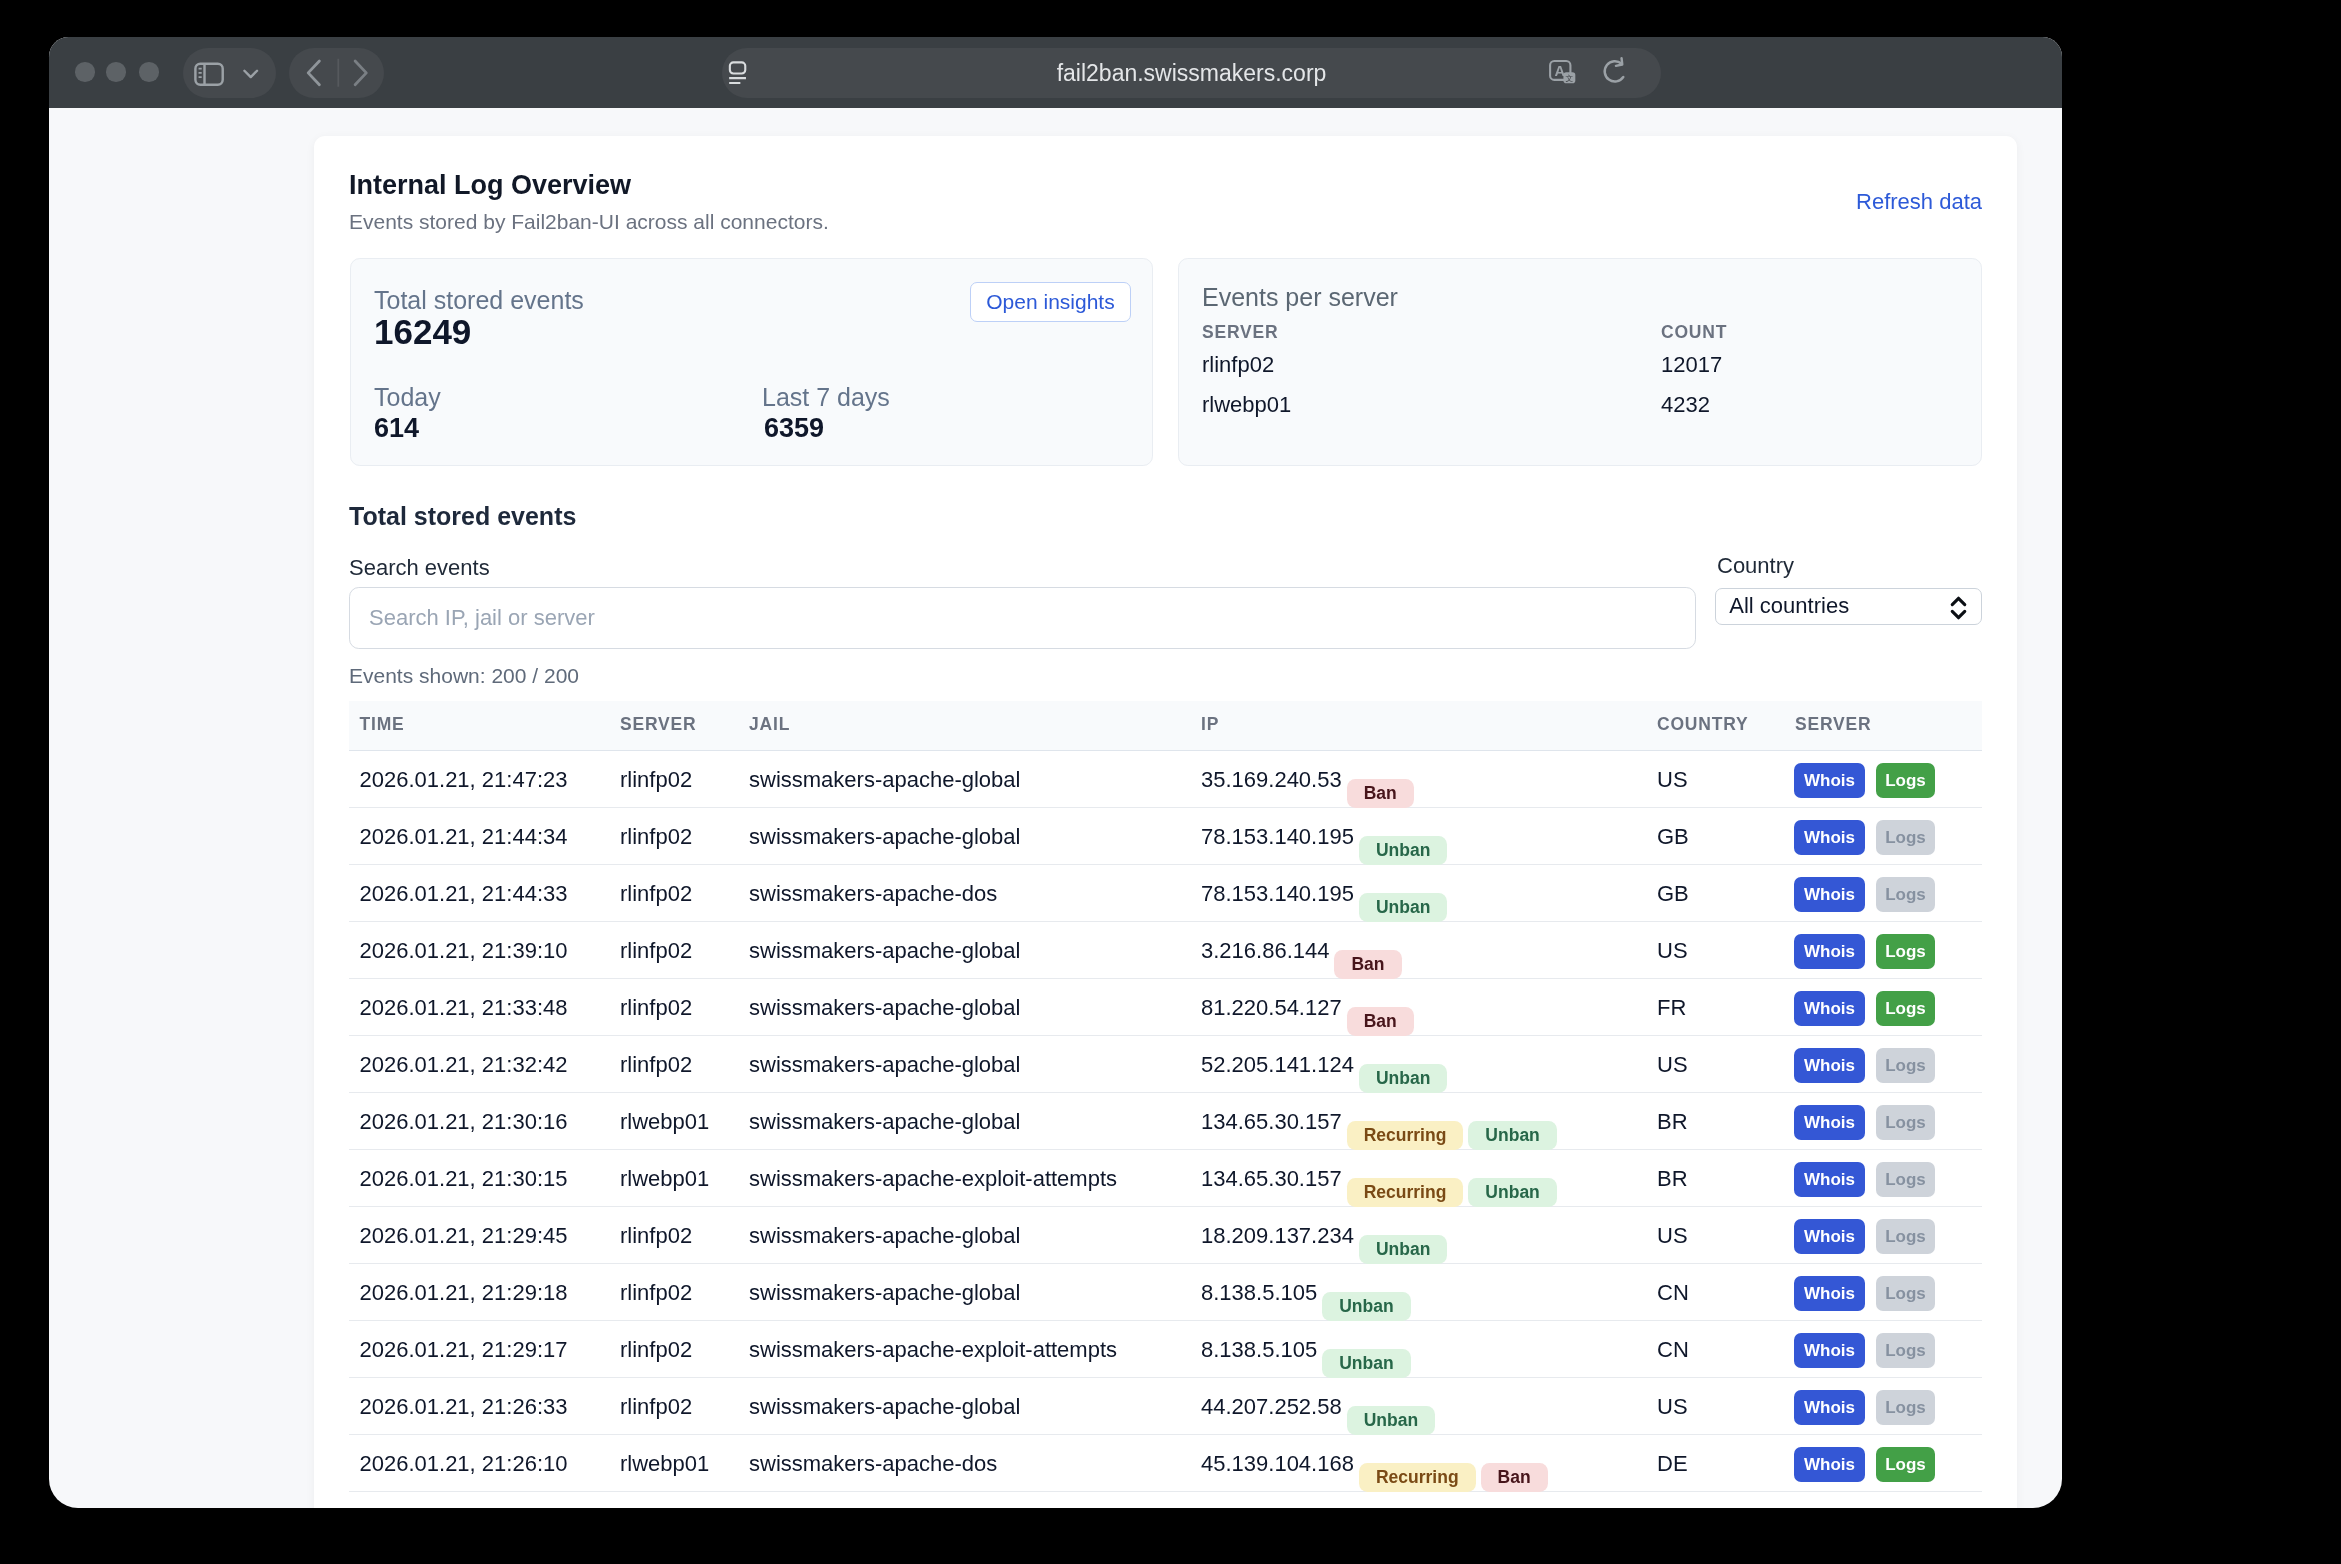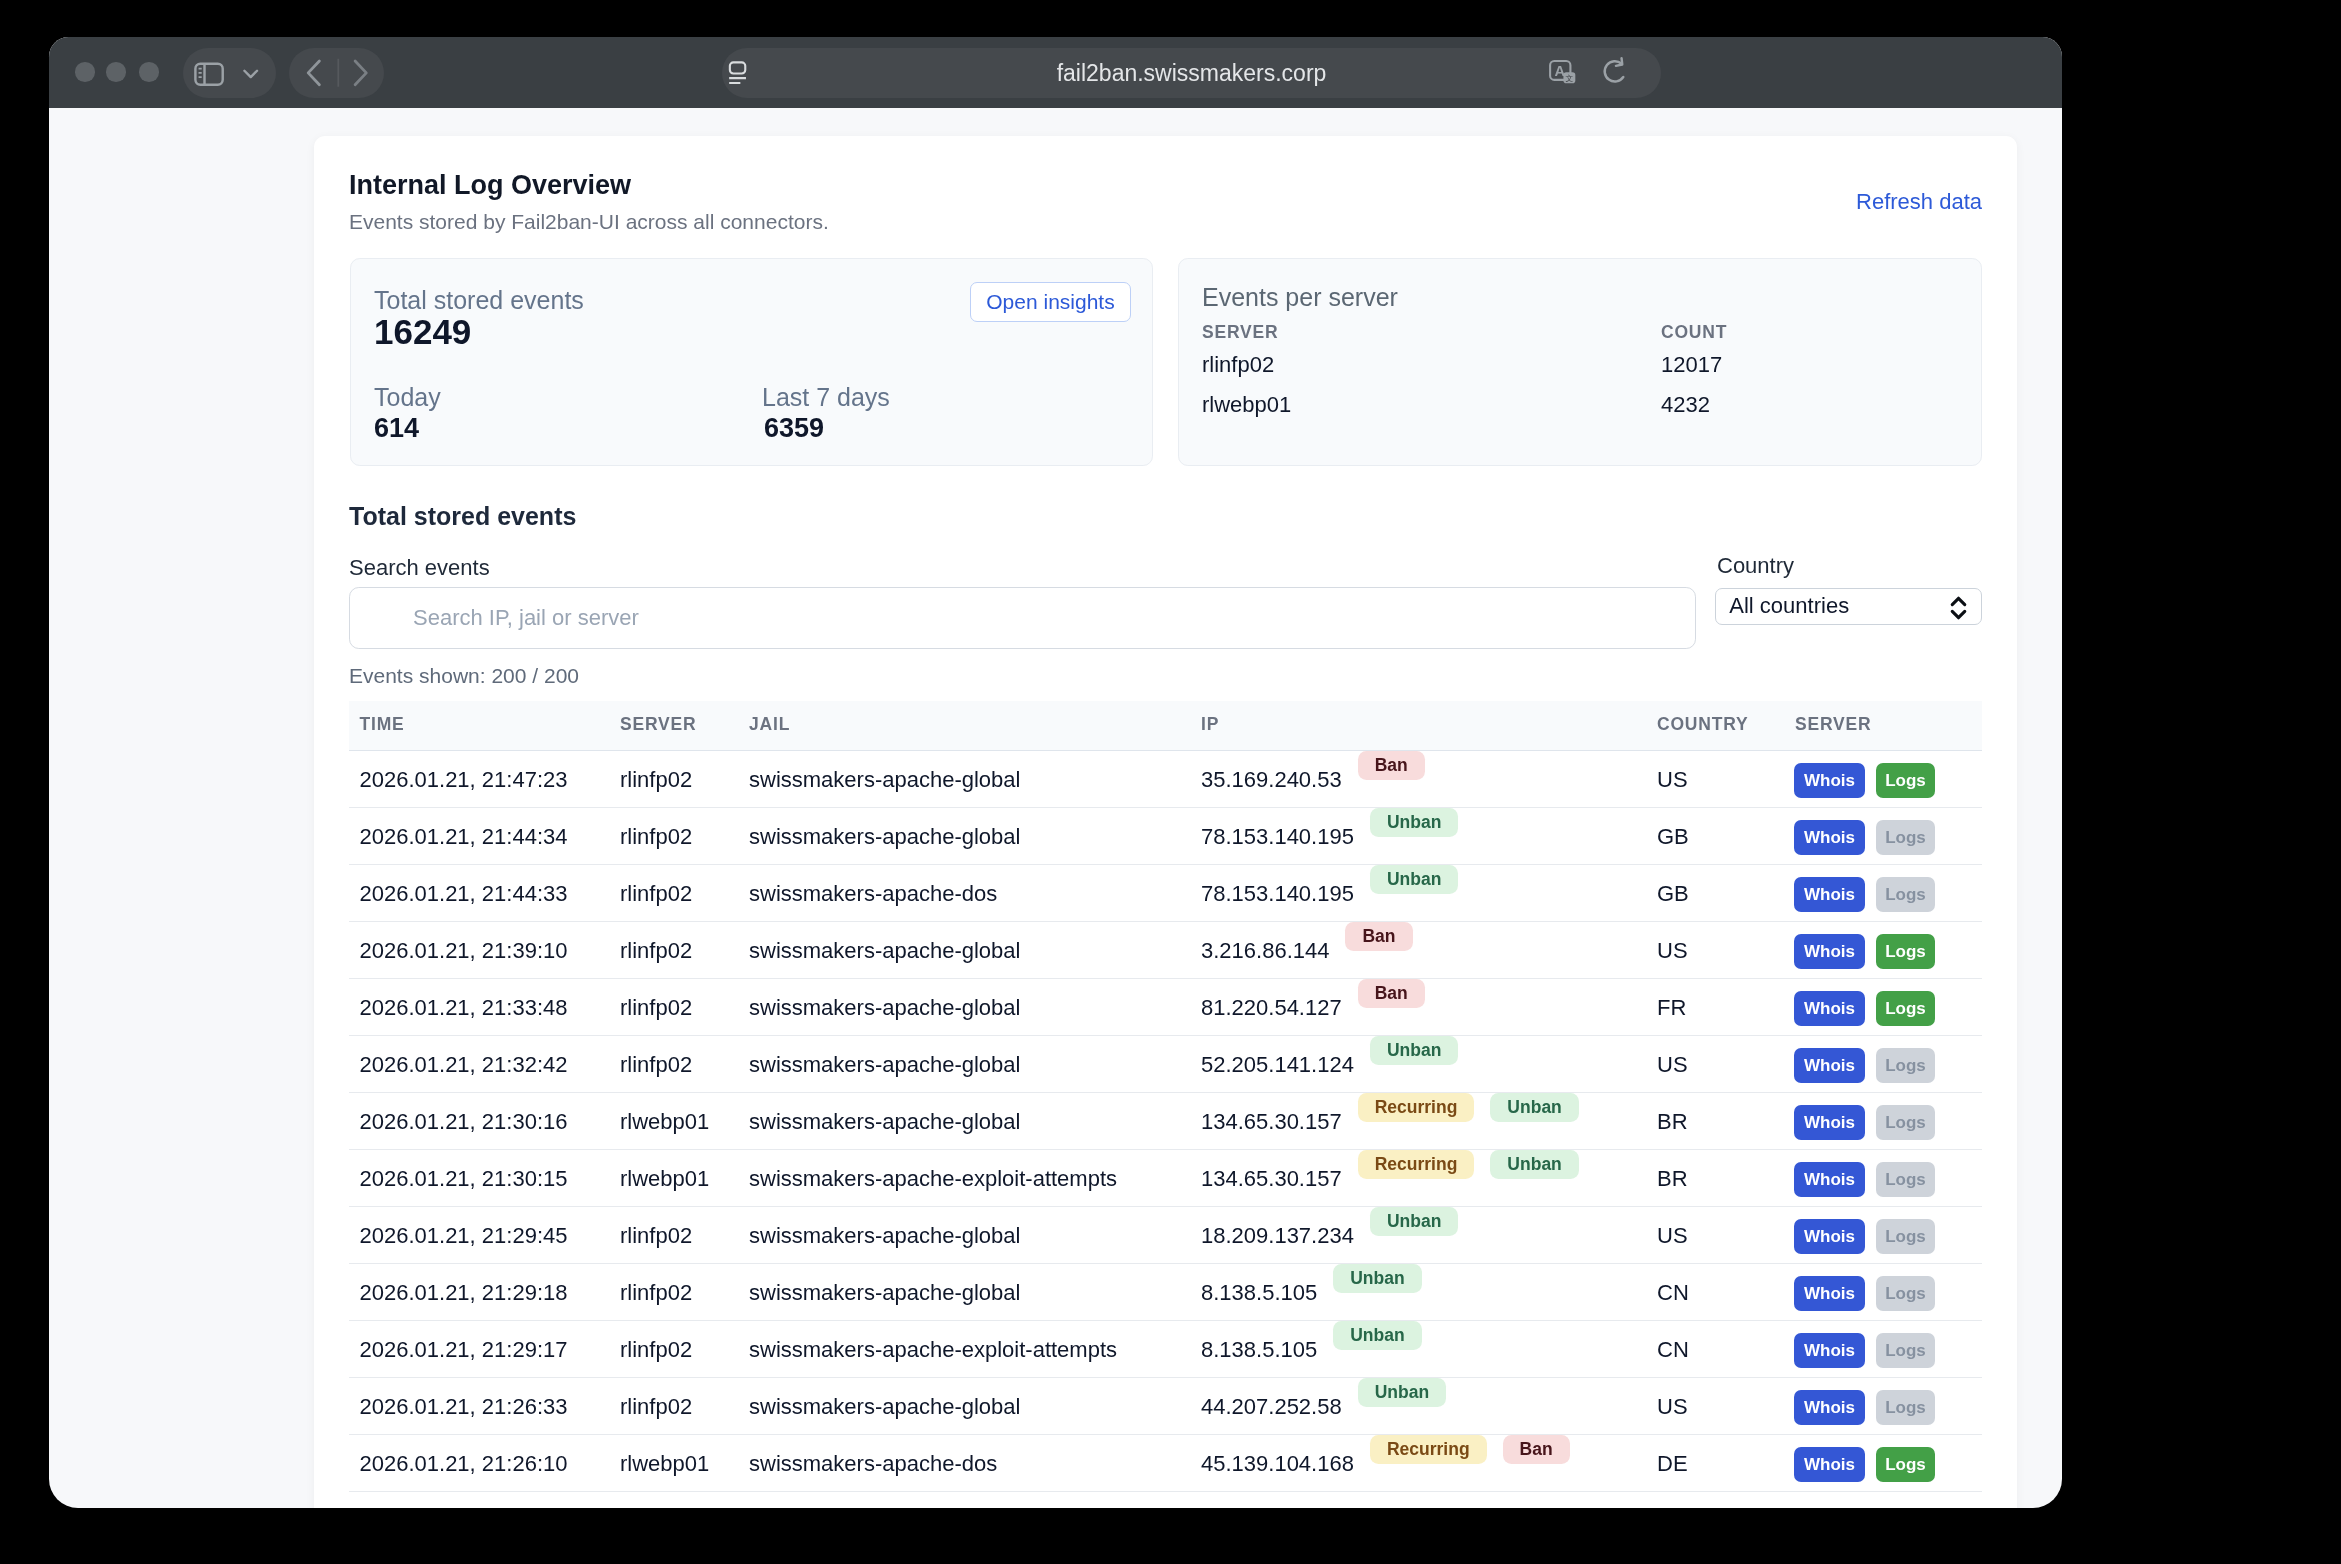--- a/index.html
+++ b/index.html
@@ -19,34 +19,34 @@
 #box1 { left:36px; width:803px; }
 #box2 { left:864px; width:804px; }
 .glabel { font-size:25px; color:#64748b; }
 .bignum { font-weight:700; color:#0f172a; }
 #openins { left:656px; top:146px; width:161px; height:40px; background:#fff; border:1.4px solid #bdd0f7; border-radius:7px; color:#2c59d8; font-size:21px; text-align:center; line-height:37px; }
 .colhead { font-size:17.5px; font-weight:700; color:#6b7280; letter-spacing:0.8px; }
 .dark31 { font-size:22px; color:#0f172a; }
 #h2 { left:35px; top:366px; font-size:25px; font-weight:700; color:#1e293b; }
 #sevents { left:35px; top:419px; font-size:22px; font-weight:500; color:#1f2937; }
 #searchbox { left:35px; top:451px; width:1347px; height:62px; background:#fff; border:1.4px solid #d6dbe2; border-radius:9.8px; }
-#placeholder { left:19px; top:0; height:59px; line-height:59px; font-size:22px; color:#9aa5b4;margin-left:44px; }
+#placeholder { left:19px; top:0; height:59px; line-height:59px; font-size:22px; color:#9aa5b4; }
 #country { left:1403px; top:417px; font-size:22px; font-weight:500; color:#1f2937; }
 #select { left:1401px; top:452px; width:267px; height:37px; background:#fff; border:1.4px solid #ccd3db; border-radius:7px; }
 #selecttext { left:13.3px; top:0; height:34px; line-height:34px; font-size:22px; color:#0f172a; }
 #evshown { left:35px; top:528px; font-size:21px; color:#5f6a7a; }
 #thead { left:35px; top:565px; width:1633px; height:50px; background:#f8fafc; border-bottom:1.4px solid #dfe5ec; }
 .hc { position:absolute; top:13.3px; }
 #rows { position:absolute; left:35px; top:615px; width:1633px; }
 .row { position:relative; width:1633px; height:57px; border-bottom:1.4px solid #e7eaee; }
 .cell { position:absolute; top:0; height:57px; line-height:57px; font-size:22px; color:#0f172a; white-space:nowrap; }
 .c-time { left:10.5px; }
 .c-server { left:271px; }
 .c-jail { left:400px; }
-.c-ip { left:852px; display:flex; align-items:flex-start; gap:16px; }
+.c-ip { left:852px; display:flex; align-items:flex-end; gap:5px; }
 .c-country { left:1308px; }
 .badge { display:inline-block; height:29px; line-height:29px; padding:0 17px; border-radius:8.4px; font-size:17.5px; font-weight:600; }
 .b-ban { background:#f8dcdc; color:#47151b; }
 .b-unban { background:#dcf3e0; color:#276749; }
 .b-rec { background:#faf0c4; color:#7a4a15; }
 .btn { position:absolute; top:12px; height:35px; line-height:35px; border-radius:7px; font-size:17px; font-weight:600; text-align:center; color:#fff; }
 .whois { left:1445px; width:71px; background:#3457d5; }
 .logs { left:1527px; width:59px; }
 .logs.on { background:#43a047; }
 .logs.off { background:#ced3da; color:#8691a0; }

